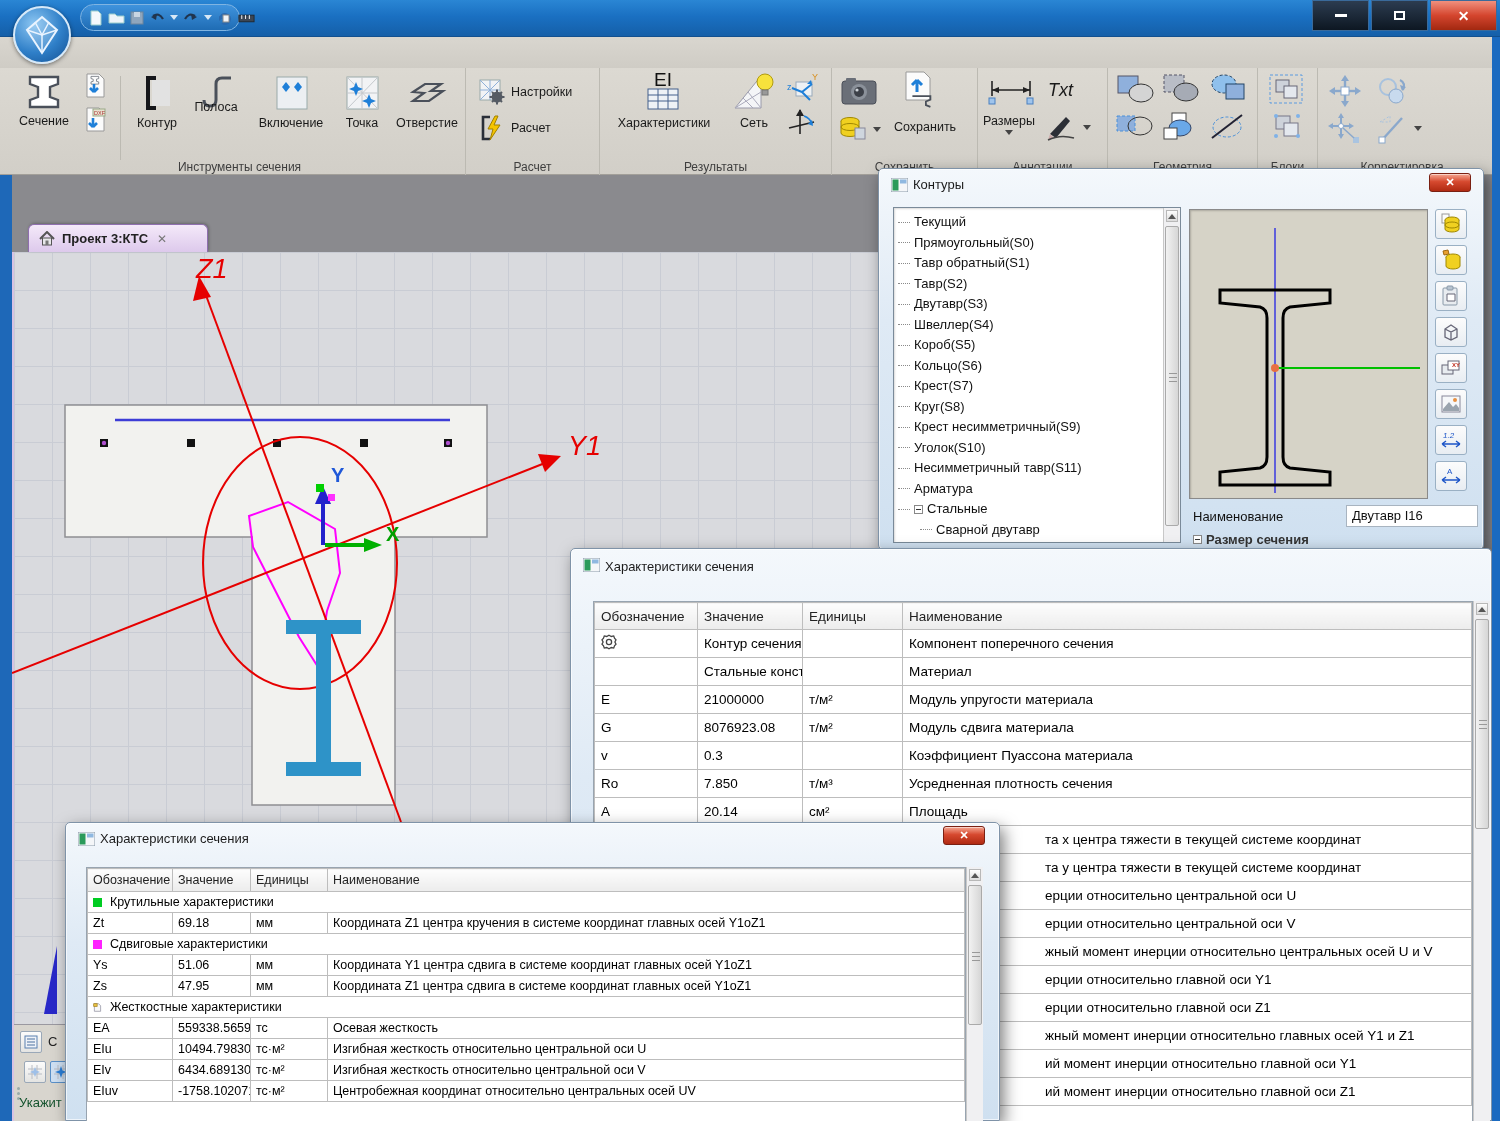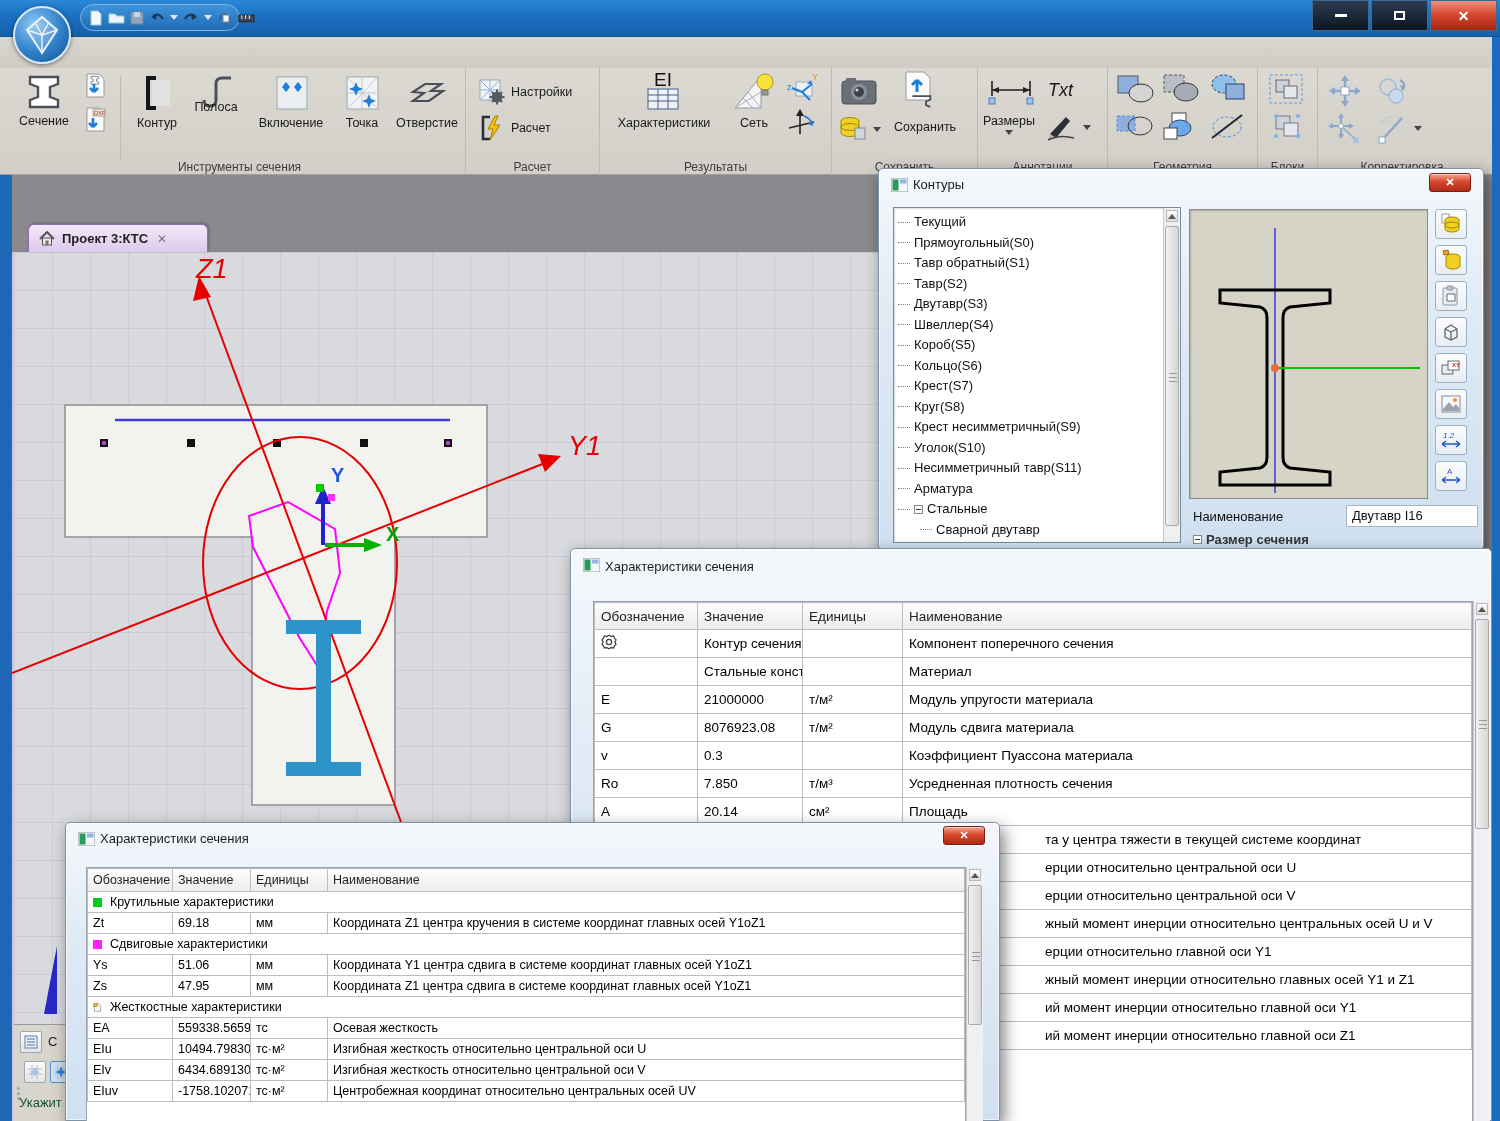--- a/index.html
+++ b/index.html
@@ -751,20 +751,26 @@
             <tr>
               <td>A</td>
               <td>20.14</td>
               <td>см²</td>
               <td>Площадь</td>
             </tr>
             <tr>
               <td></td>
               <td></td>
               <td></td>
+              <td class="frag">та x центра тяжести в текущей системе координат</td>
+            </tr>
+            <tr>
+              <td></td>
+              <td></td>
+              <td></td>
               <td class="frag">та y центра тяжести в текущей системе координат</td>
             </tr>
             <tr>
               <td></td>
               <td></td>
               <td></td>
               <td class="frag">ерции относительно центральной оси U</td>
             </tr>
             <tr>
               <td></td>
@@ -776,20 +782,26 @@
               <td></td>
               <td></td>
               <td></td>
               <td class="frag">жный момент инерции относительно центральных осей U и V</td>
             </tr>
             <tr>
               <td></td>
               <td></td>
               <td></td>
               <td class="frag">ерции относительно главной оси Y1</td>
+            </tr>
+            <tr>
+              <td></td>
+              <td></td>
+              <td></td>
+              <td class="frag">ерции относительно главной оси Z1</td>
             </tr>
             <tr>
               <td></td>
               <td></td>
               <td></td>
               <td class="frag">жный момент инерции относительно главных осей Y1 и Z1</td>
             </tr>
             <tr>
               <td></td>
               <td></td>

